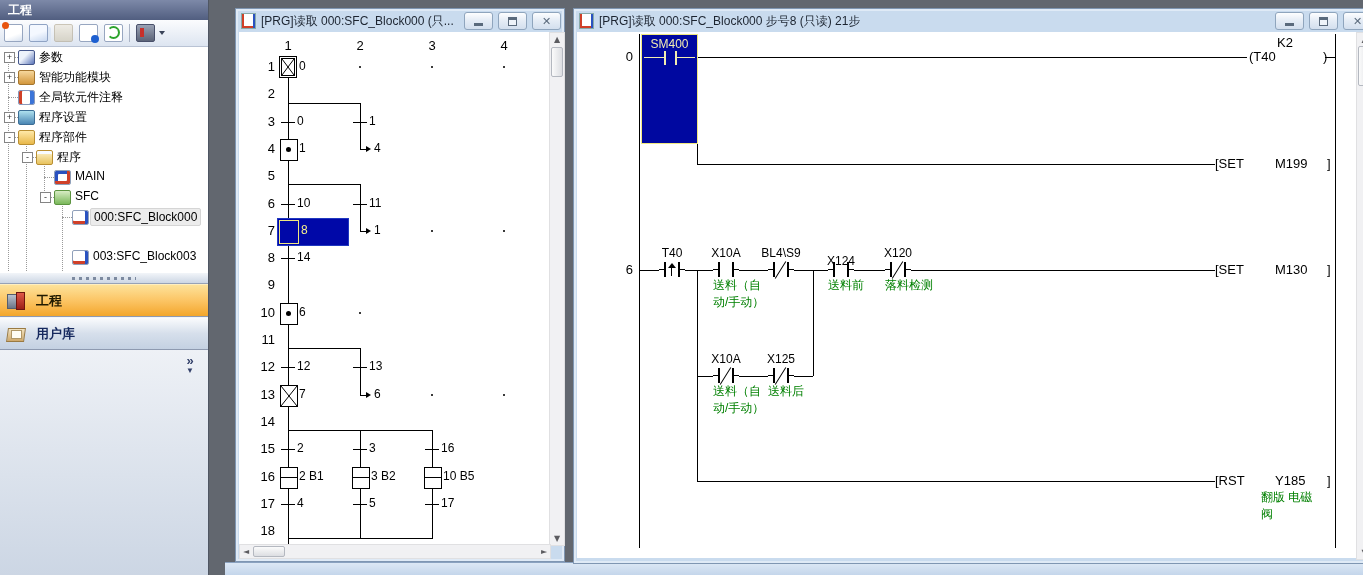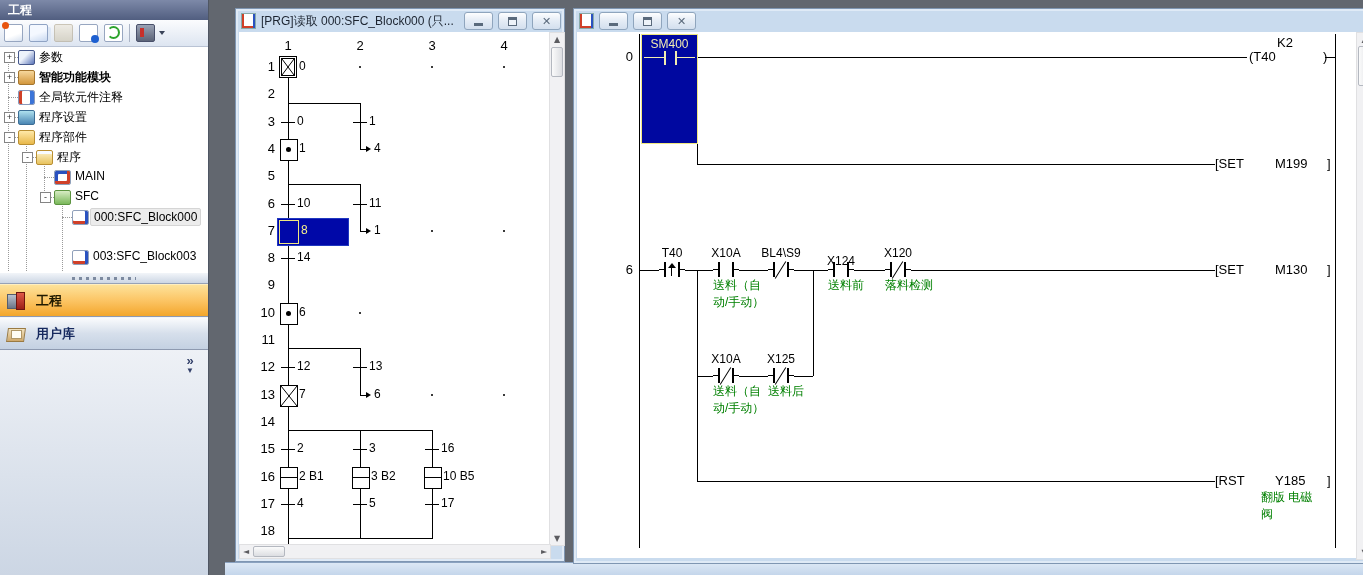--- a/index.html
+++ b/index.html
@@ -248,20 +248,21 @@
     <div class="sb" style="left:3px;top:535px;width:310px;height:13px;">
       <div class="sb-arrow" style="left:2px;top:2px;width:8px;">◄</div>
       <div class="sb-thumb h" style="left:13px;top:1px;width:30px;height:9px;"></div>
       <div class="sb-arrow" style="right:2px;top:2px;width:8px;left:auto;">►</div>
     </div>
   </div>
 
   <div class="win" id="lad-win" style="left:556px;top:8px;width:801px;height:554px;">
     <div class="titlebar">
       <div class="wicon"></div>
+      <div class="title-text">[PRG]读取 000:SFC_Block000 步号8 (只读) 21步</div>
       <div class="tbtn">
           <div class="g-min"></div>
         </div>
       <div class="tbtn">
           <div class="g-restore"></div>
         </div>
       <div class="tbtn">
           <div class="g-close">✕</div>
         </div>
     </div>
@@ -391,21 +392,21 @@
       <div class="trow" style="top: 0px;">
         <div class="stub" style="left: 8px; top: 10px; width: 12px;"></div>
         <div class="texp" style="left: 4px; top: 5px;">+</div>
         <div class="ti ti-parameter" style="left: 18px; top: 3px;"></div>
         <div class="tlabel" style="left: 36px; top: 1px;">参数</div>
       </div>
       <div class="trow" style="top: 20px;">
         <div class="stub" style="left: 8px; top: 10px; width: 12px;"></div>
         <div class="texp" style="left: 4px; top: 5px;">+</div>
         <div class="ti ti-intelligent-module" style="left: 18px; top: 3px;"></div>
-        <div class="tlabel" style="left: 36px; top: 1px; font-weight: bold;">智能功能模块</div>
+        <div class="tlabel" style="left: 36px; top: 1px;">智能功能模块</div>
       </div>
       <div class="trow" style="top: 40px;">
         <div class="stub" style="left: 8px; top: 10px; width: 12px;"></div>
         <div class="ti ti-global-comment" style="left: 18px; top: 3px;"></div>
         <div class="tlabel" style="left: 36px; top: 1px;">全局软元件注释</div>
       </div>
       <div class="trow" style="top: 60px;">
         <div class="stub" style="left: 8px; top: 10px; width: 12px;"></div>
         <div class="texp" style="left: 4px; top: 5px;">+</div>
         <div class="ti ti-program-setting" style="left: 18px; top: 3px;"></div>

